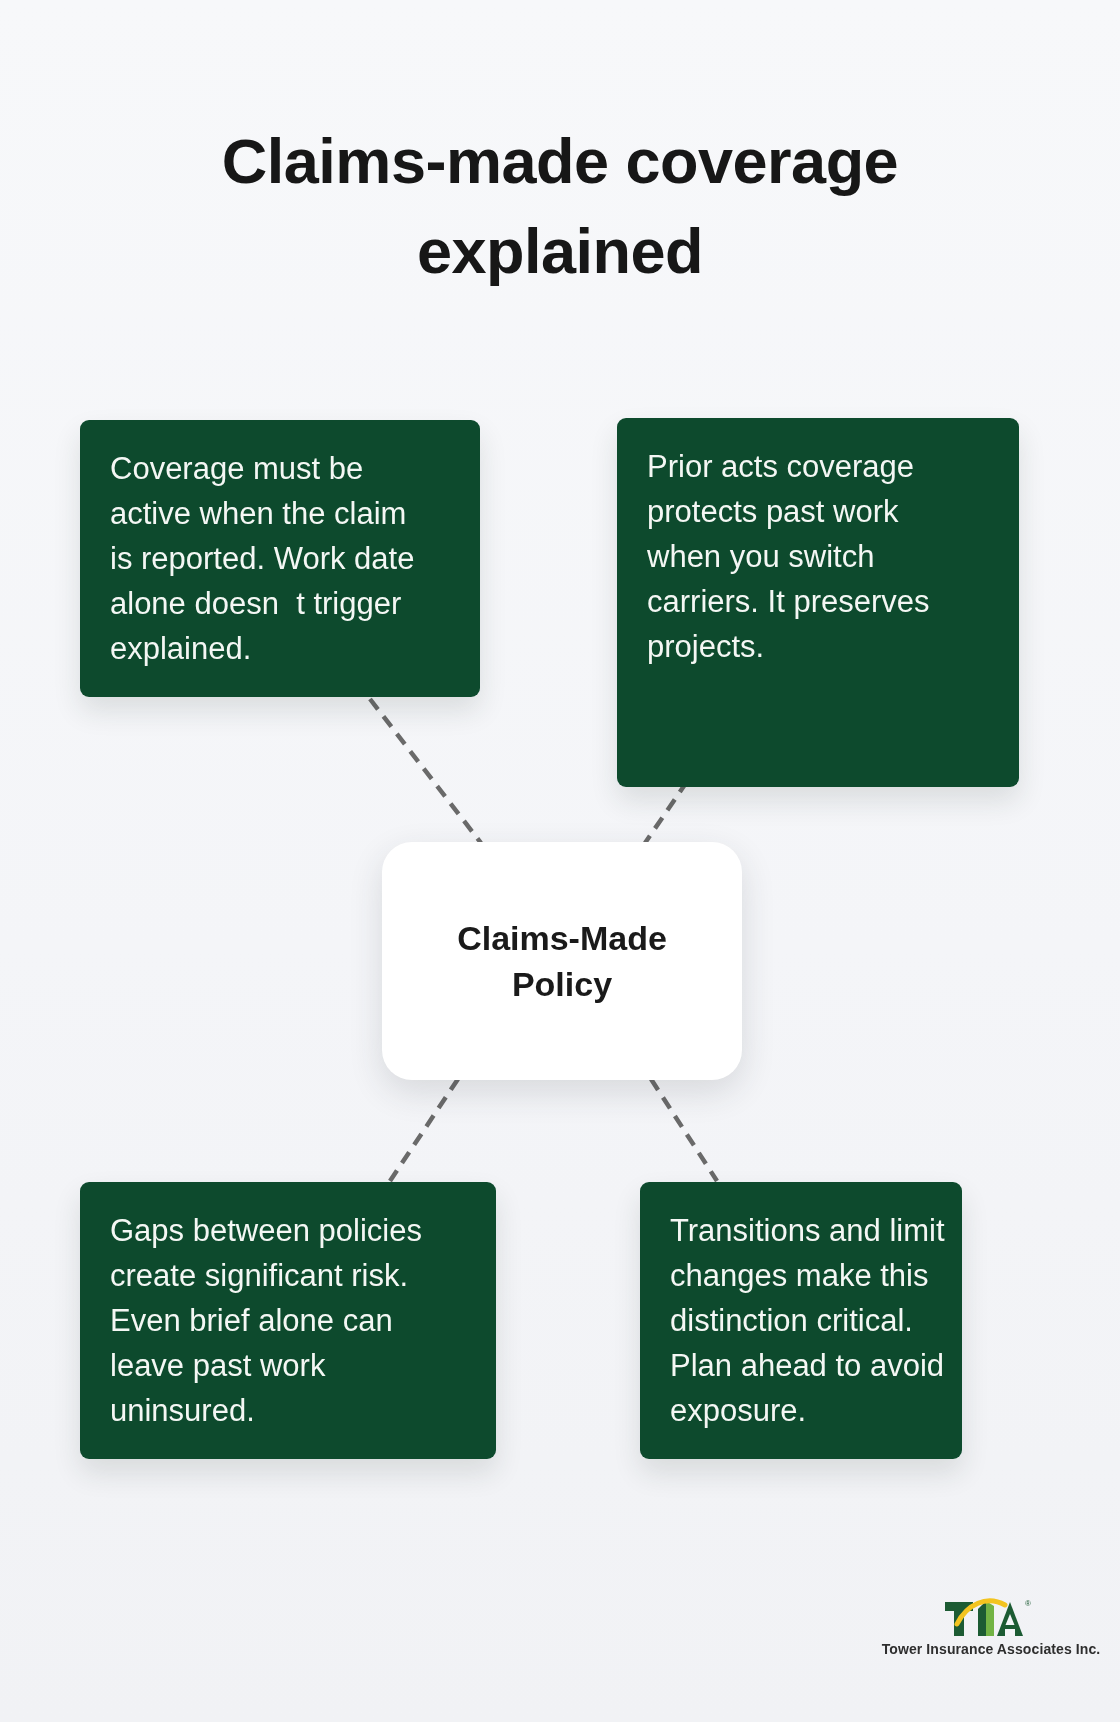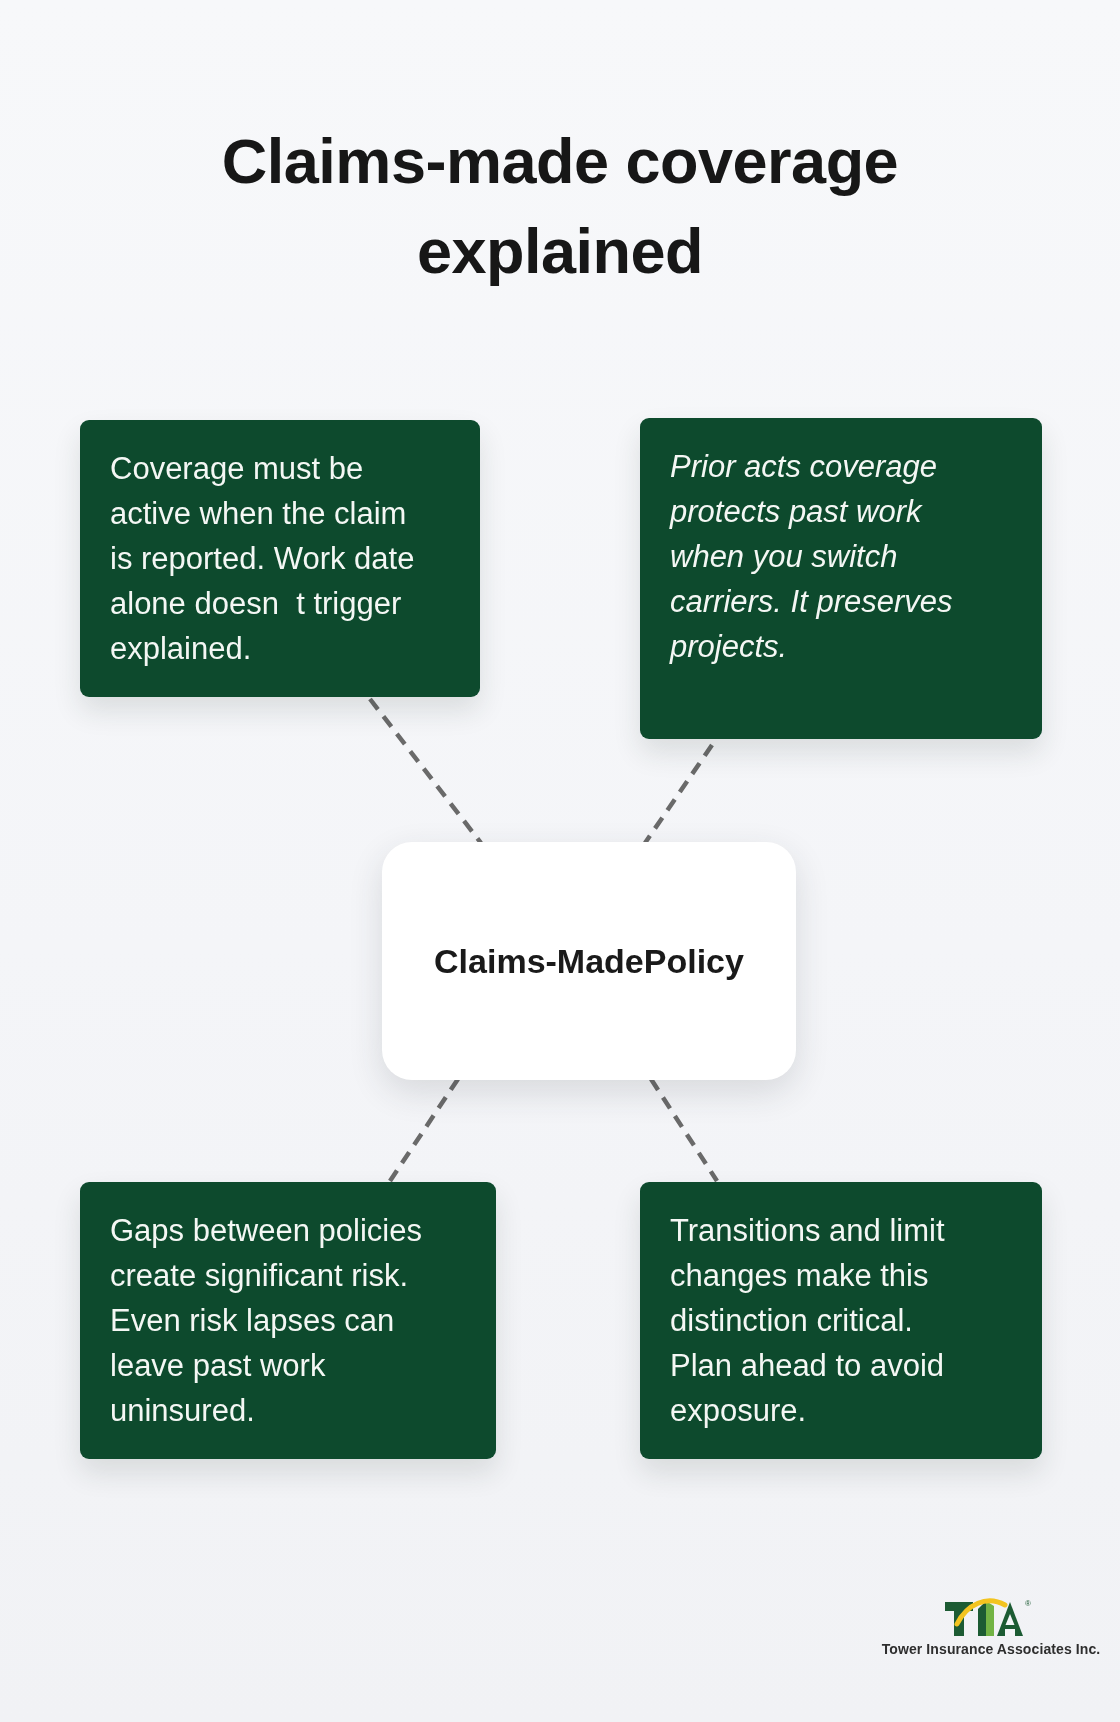--- a/index.html
+++ b/index.html
@@ -23,28 +23,28 @@
     background:#0d4a2d;
     border-radius:9px;
     box-shadow:0 14px 28px rgba(30,50,40,0.12);
     padding:26px 30px;
     box-sizing:border-box;
     color:#f4f7f4;
     font-size:31px;line-height:45px;
   }
   .qbox .line{white-space:nowrap;}
   .box-tl{left:80px;top:420px;width:400px;height:277px;}
-  .box-tr{left:640px;top:418px;width:402px;height:321px;font-style:italic;}
+  .box-tr{left:617px;top:418px;width:402px;height:369px;}
   .box-bl{left:80px;top:1182px;width:416px;height:277px;}
-  .box-br{left:640px;top:1182px;width:402px;height:277px;}
+  .box-br{left:640px;top:1182px;width:322px;height:277px;}
   .center-card{
-    position:absolute;left:382px;top:842px;width:414px;height:238px;
+    position:absolute;left:382px;top:842px;width:360px;height:238px;
     background:#ffffff;border-radius:30px;
     box-shadow:0 12px 34px rgba(40,50,60,0.14);
-    display:flex;flex-direction:row;align-items:center;justify-content:center;
+    display:flex;flex-direction:column;align-items:center;justify-content:center;
     font-size:34px;font-weight:bold;color:#1a1a1a;line-height:46px;
     text-align:center;
   }
   .logo{
     position:absolute;left:926px;top:1594px;width:130px;
     display:flex;flex-direction:column;align-items:center;
   }
   .logo-tagline{
     margin-top:3px;
     font-size:14px;font-weight:bold;color:#2e2e2e;
@@ -85,21 +85,21 @@
   </div>
 
   <div class="center-card">
     <div>Claims-Made</div>
     <div>Policy</div>
   </div>
 
   <div class="qbox box-bl">
     <div class="line">Gaps between policies</div>
     <div class="line">create significant risk.</div>
-    <div class="line">Even risk lapses can</div>
+    <div class="line">Even brief alone can</div>
     <div class="line">leave past work</div>
     <div class="line">uninsured.</div>
   </div>
 
   <div class="qbox box-br">
     <div class="line">Transitions and limit</div>
     <div class="line">changes make this</div>
     <div class="line">distinction critical.</div>
     <div class="line">Plan ahead to avoid</div>
     <div class="line">exposure.</div>

